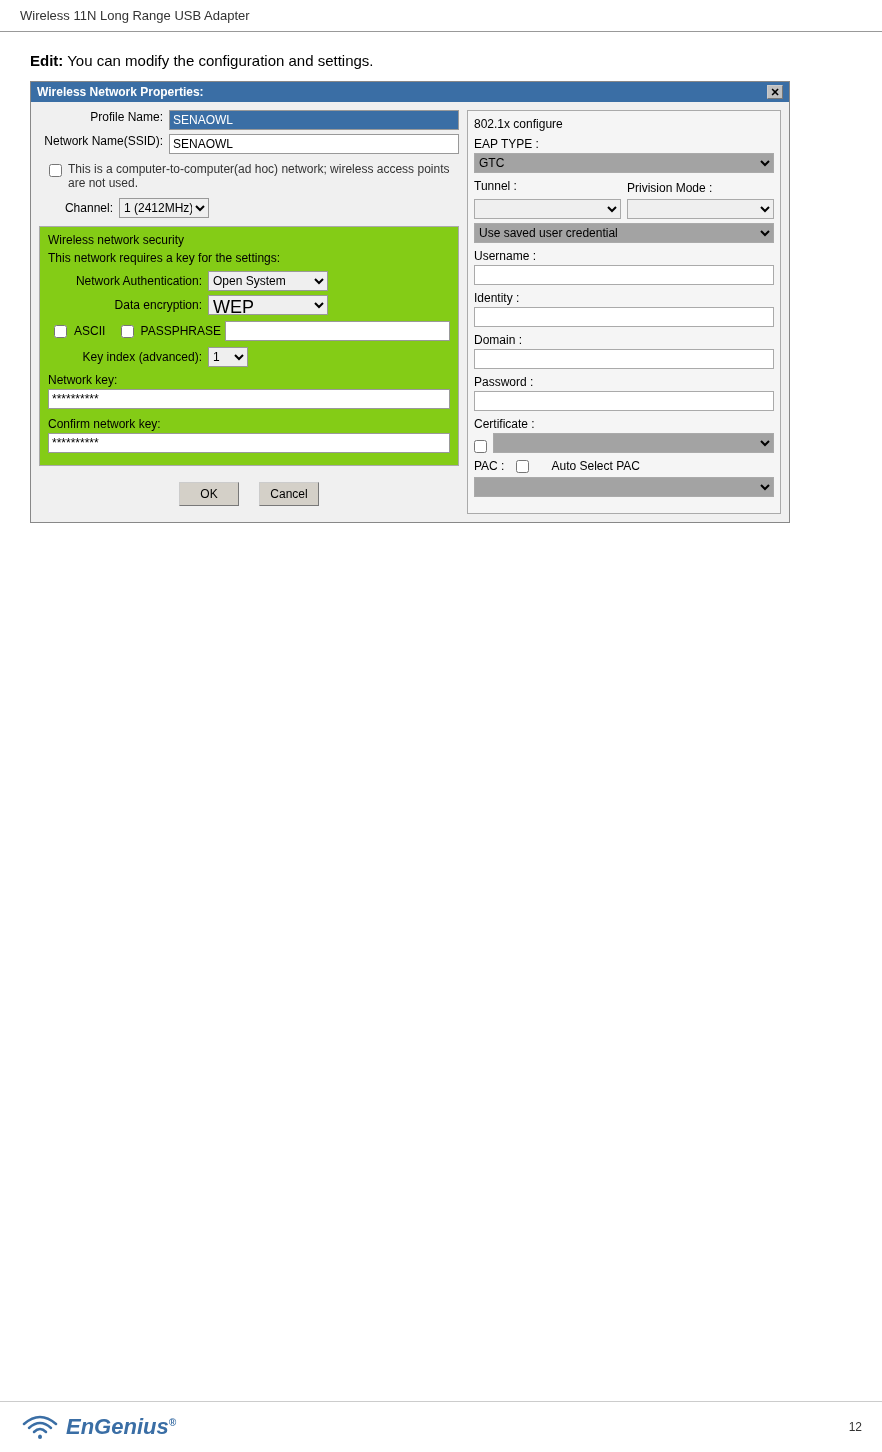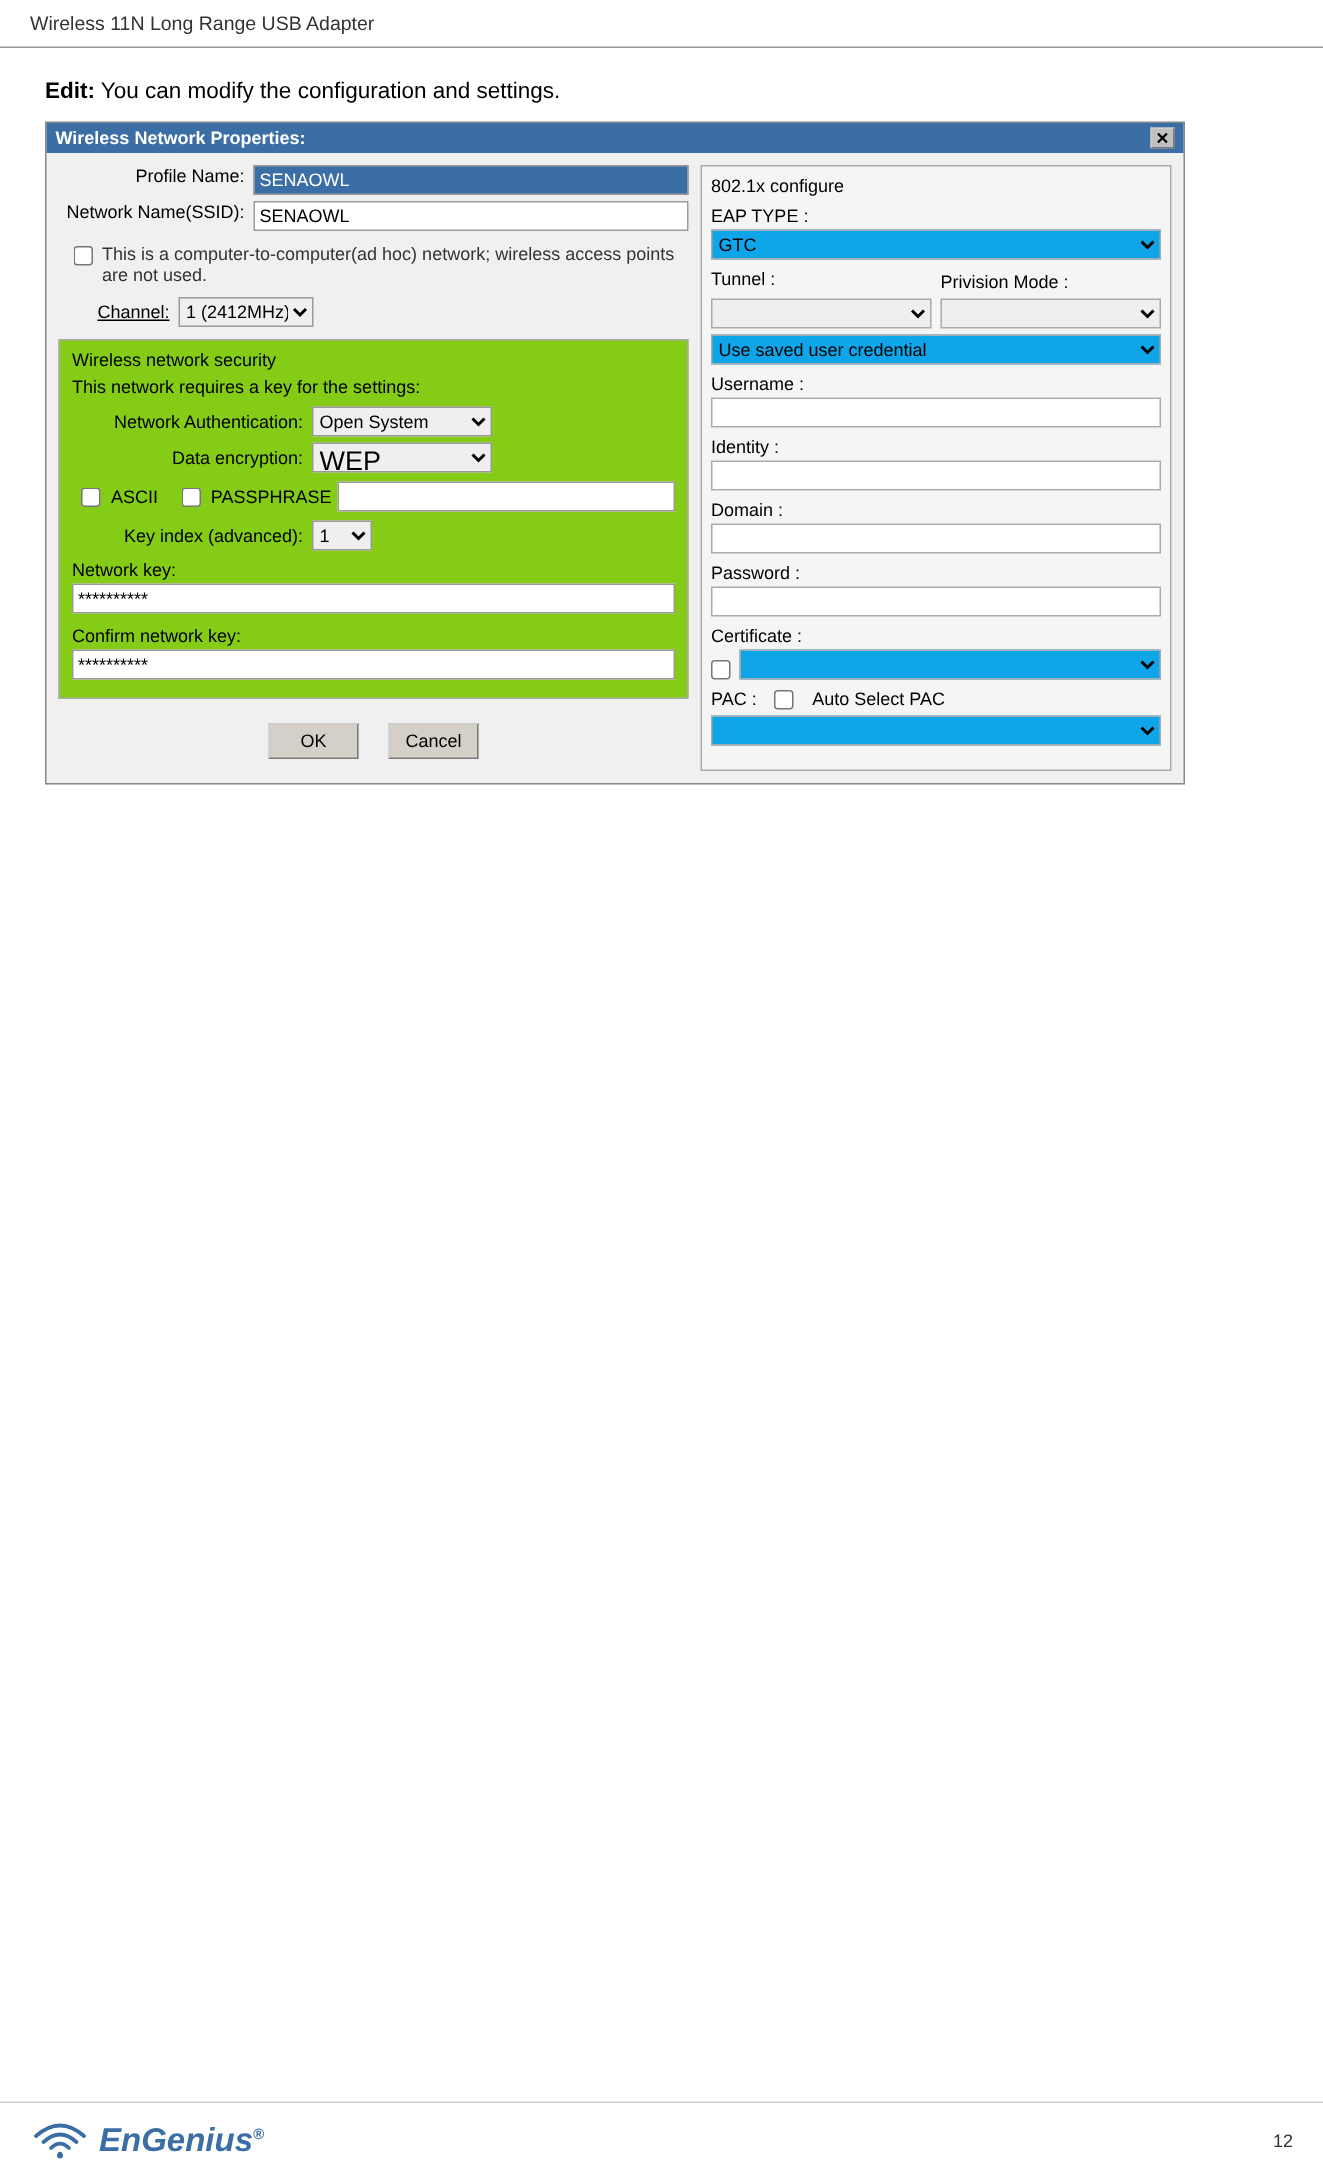--- a/index.html
+++ b/index.html
@@ -139,21 +139,20 @@
       align-items: center;
       margin-bottom: 8px;
       padding-left: 10px;
     }
 
     .channel-label {
       width: 70px;
       text-align: right;
       padding-right: 6px;
       font-size: 12px;
-      text-decoration: underline;
     }
 
     .channel-select {
       width: 90px;
       height: 20px;
       font-size: 12px;
       border: 1px solid #999;
     }
 
     
@@ -301,21 +300,21 @@
       background: #fff;
       font-size: 12px;
       margin-bottom: 6px;
       padding: 1px 3px;
     }
 
     .right-select {
       width: 100%;
       height: 20px;
       border: 1px solid #aaa;
-      background: #0ea5e9;
+      background: #a3a3a3;
       font-size: 12px;
       margin-bottom: 6px;
     }
 
     .right-row {
       display: flex;
       align-items: flex-end;
       gap: 6px;
       margin-bottom: 4px;
     }
@@ -346,21 +345,21 @@
     .pac-row {
       display: flex;
       align-items: center;
       gap: 6px;
       margin-bottom: 4px;
     }
 
     .pac-checkbox-row {
       display: flex;
       align-items: center;
-      gap: 12px;
+      gap: 22px;
     }
 
     
     .page-footer {
       position: absolute;
       bottom: 0;
       left: 0;
       right: 0;
       border-top: 1px solid #ccc;
       padding: 10px 20px;

